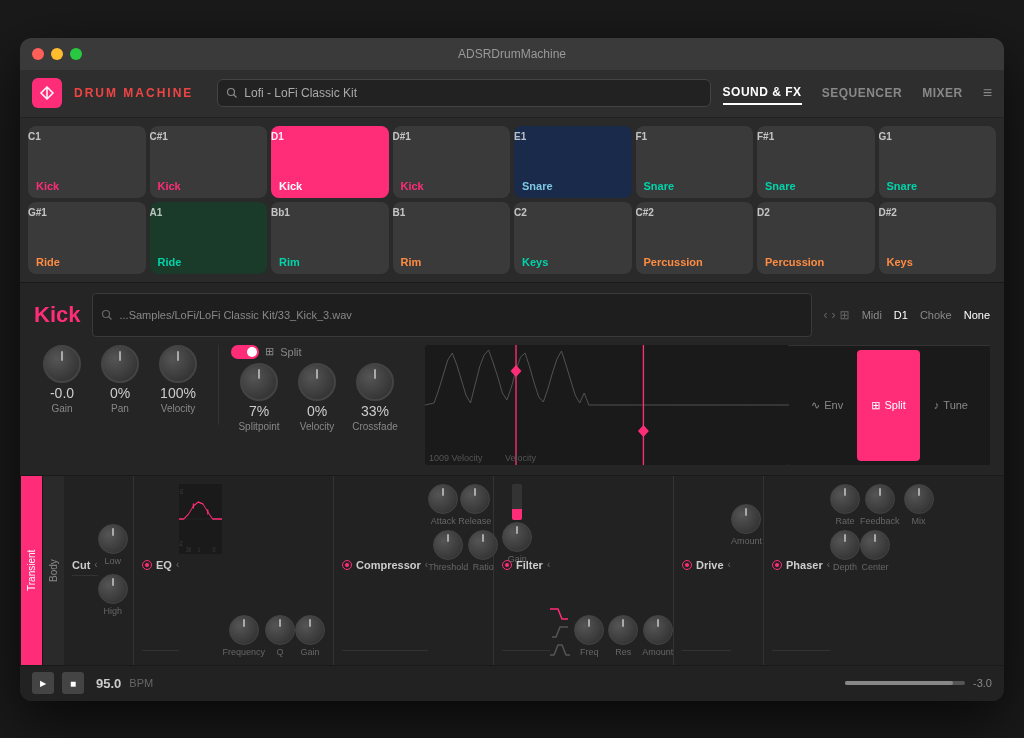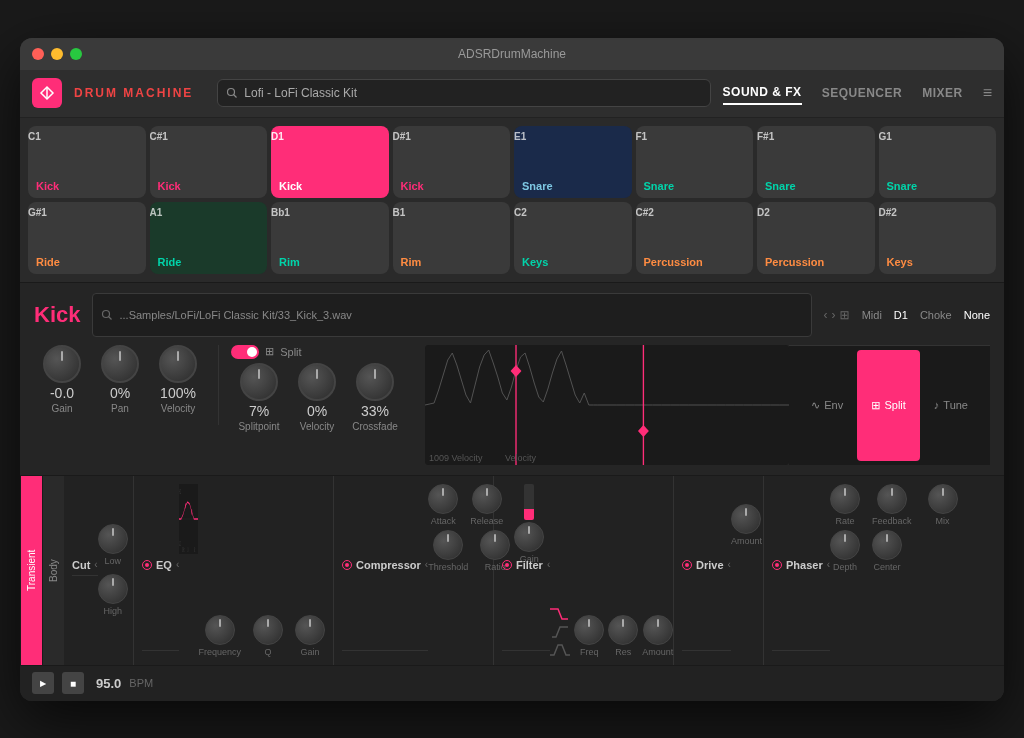--- a/index.html
+++ b/index.html
@@ -360,21 +360,21 @@
     }
     .filter-graph {
       width: 100%;
       height: 70px;
       background: #1a1a1a;
       border-radius: 3px;
       margin-bottom: 4px;
     }
     .knobs-row {
       display: flex;
-      gap: 12px;
+      gap: 0;
       align-items: flex-end;
     }
     .small-knob {
       width: 30px;
       height: 30px;
       border-radius: 50%;
       background: radial-gradient(circle at 35% 35%, #555, #2a2a2a);
       border: 1.5px solid #444;
       position: relative;
     }
@@ -885,14 +885,20 @@
         </div>
       </div>
     </div>
   </div>
 
   <div class="bottom-bar">
     <div class="play-btn">▶</div>
     <div class="stop-btn">■</div>
     <span class="bpm-display">95.0</span>
     <span class="bpm-label">BPM</span>
+    <div class="volume-bar">
+      <div style="width:120px; height:4px; background:#555; border-radius:2px; position:relative;">
+        <div style="width:90%; height:100%; background:#888; border-radius:2px;"></div>
+      </div>
+      <span class="vol-val">-3.0</span>
+    </div>
   </div>
 </div>
 
 </body></html>

